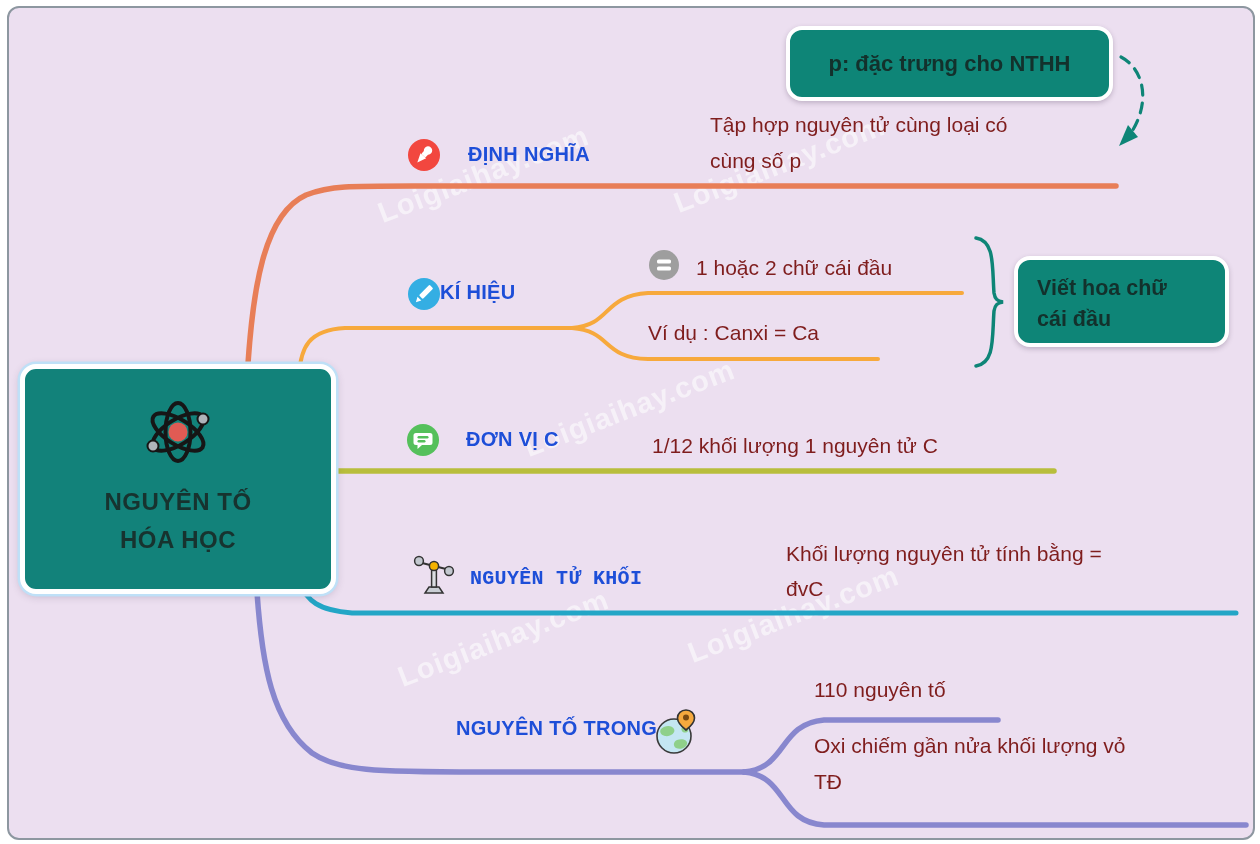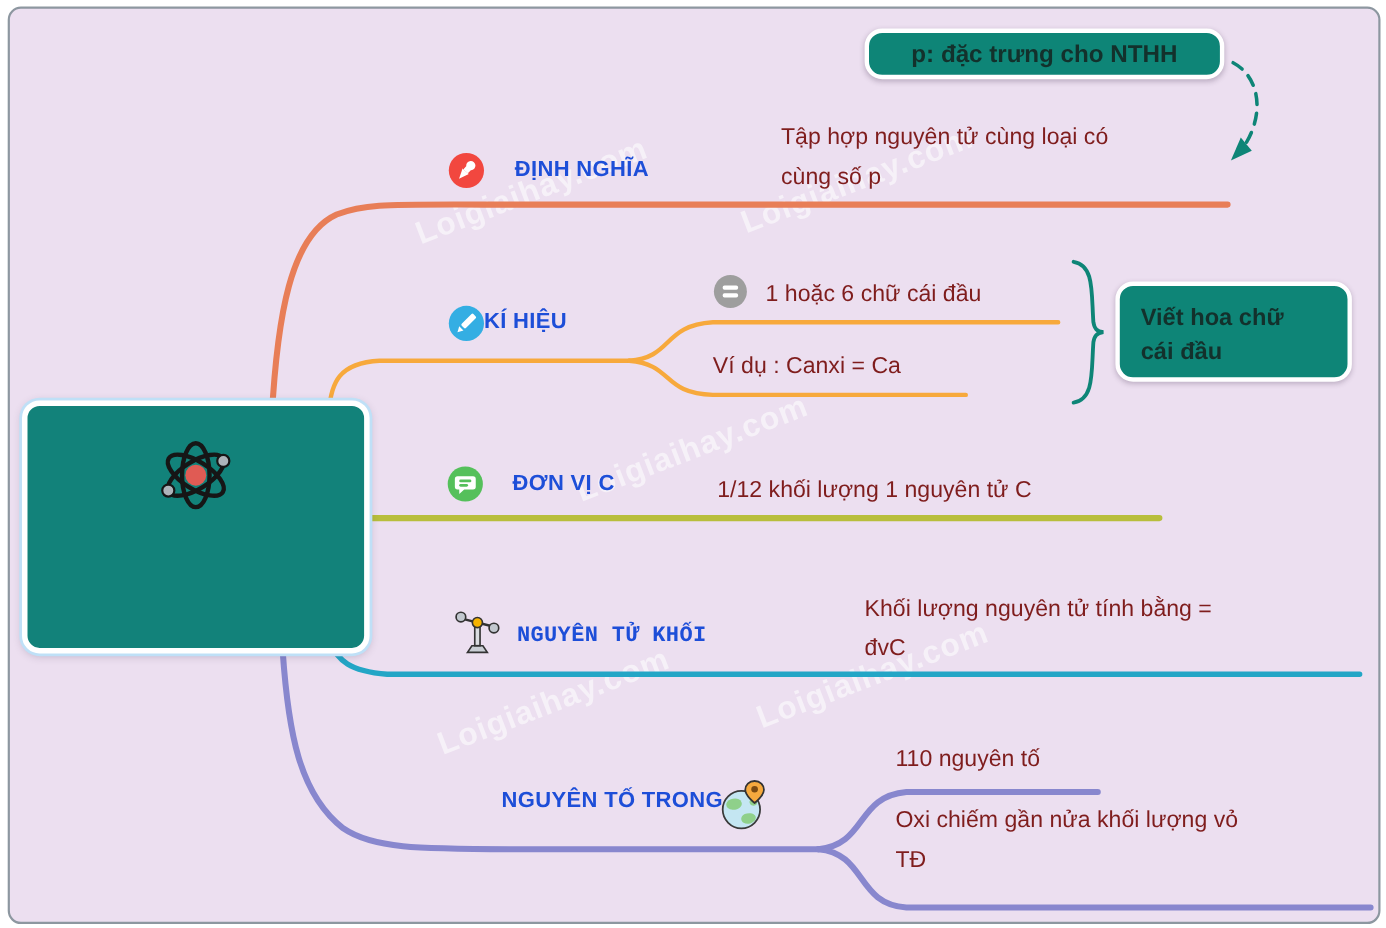--- a/index.html
+++ b/index.html
@@ -22,21 +22,21 @@
   }
   .note{
     position:absolute;font-size:21px;font-weight:400;color:#7f1d1d;
     line-height:36px;white-space:pre-line;
   }
   .callout{
     position:absolute;background:#0E8577;border:4px solid #ffffff;border-radius:16px;
     color:#13312c;font-weight:700;box-shadow:0 2px 5px rgba(60,40,70,0.25);
     box-sizing:border-box;
   }
-  .callout.c1{left:786px;top:26px;width:327px;height:46px;font-size:22px;
+  .callout.c1{left:786px;top:26px;width:327px;height:75px;font-size:22px;
     display:flex;align-items:center;justify-content:center;}
   .callout.c2{left:1014px;top:256px;width:215px;height:91px;font-size:21.5px;
     padding:13px 0 0 19px;line-height:31px;white-space:pre-line;}
   .root-node{
     position:absolute;left:20px;top:364px;width:316px;height:230px;
     background:#12827A;border:5px solid #ffffff;border-radius:16px;
     box-shadow:0 0 0 2.5px #BFE0F7,0 2px 8px rgba(60,40,70,0.25);
     box-sizing:border-box;display:flex;flex-direction:column;align-items:center;
   }
   .root-title{
@@ -81,20 +81,22 @@
   <svg class="icon" width="74" height="74" viewBox="0 0 74 74" style="margin-top:26px;">
     <g fill="none" stroke="#161616" stroke-width="4">
       <ellipse cx="37" cy="37" rx="29" ry="12.5" transform="rotate(-32 37 37)"></ellipse>
       <ellipse cx="37" cy="37" rx="29" ry="12.5" transform="rotate(32 37 37)"></ellipse>
       <ellipse cx="37" cy="37" rx="29" ry="12.5" transform="rotate(90 37 37)"></ellipse>
     </g>
     <circle cx="37" cy="37" r="9.5" fill="#E05B54"></circle>
     <circle cx="12" cy="51" r="5.5" fill="#AEB4BA" stroke="#161616" stroke-width="2"></circle>
     <circle cx="62" cy="24" r="5.5" fill="#AEB4BA" stroke="#161616" stroke-width="2"></circle>
   </svg>
+  <div class="root-title">NGUYÊN TỐ
+HÓA HỌC</div>
 </div>
 
 <svg class="icon-badge" style="left:407px;top:138px;" width="34" height="34" viewBox="0 0 34 34">
   <circle cx="17" cy="17" r="16" fill="#F2473F"></circle>
   <g transform="rotate(42 17 17)" fill="#ffffff">
     <circle cx="17" cy="11" r="4.2"></circle>
     <rect x="14.2" y="13.5" width="5.6" height="4.5" rx="1"></rect>
     <polygon points="13.2,18 20.8,18 17,27"></polygon>
   </g>
 </svg>
@@ -109,21 +111,21 @@
     <rect x="14.3" y="6.5" width="5.4" height="15" rx="1.2"></rect>
     <polygon points="14.3,23.5 19.7,23.5 17,28.5"></polygon>
   </g>
 </svg>
 <div class="lbl" style="left:440px;top:281px;">KÍ HIỆU</div>
 <svg class="icon-badge" style="left:648px;top:249px;" width="32" height="32" viewBox="0 0 32 32">
   <circle cx="16" cy="16" r="15" fill="#9E9E9E"></circle>
   <rect x="9" y="10.5" width="14" height="4" rx="1.6" fill="#ffffff"></rect>
   <rect x="9" y="17.5" width="14" height="4" rx="1.6" fill="#ffffff"></rect>
 </svg>
-<div class="note" style="left:696px;top:250px;">1 hoặc 6 chữ cái đầu</div>
+<div class="note" style="left:696px;top:250px;">1 hoặc 2 chữ cái đầu</div>
 <div class="note" style="left:648px;top:315px;">Ví dụ : Canxi = Ca</div>
 <div class="callout c2">Viết hoa chữ
 cái đầu</div>
 
 <svg class="icon-badge" style="left:406px;top:423px;" width="34" height="34" viewBox="0 0 34 34">
   <circle cx="17" cy="17" r="16" fill="#55C05B"></circle>
   <path d="M10,10 h14 a2.5,2.5 0 0 1 2.5,2.5 v7 a2.5,2.5 0 0 1 -2.5,2.5 h-8 l-4.5,4 v-4 h-1.5 a2.5,2.5 0 0 1 -2.5,-2.5 v-7 a2.5,2.5 0 0 1 2.5,-2.5 z" fill="#ffffff"></path>
   <rect x="11.5" y="13" width="11" height="2.4" rx="1.2" fill="#55C05B"></rect>
   <rect x="11.5" y="17" width="8" height="2.4" rx="1.2" fill="#55C05B"></rect>
 </svg>

